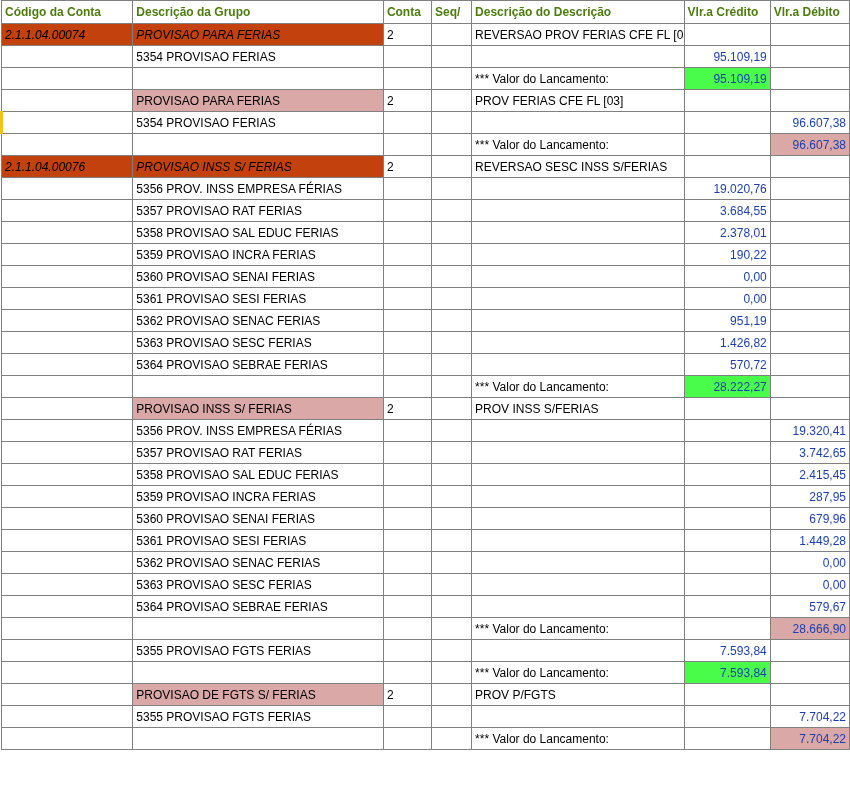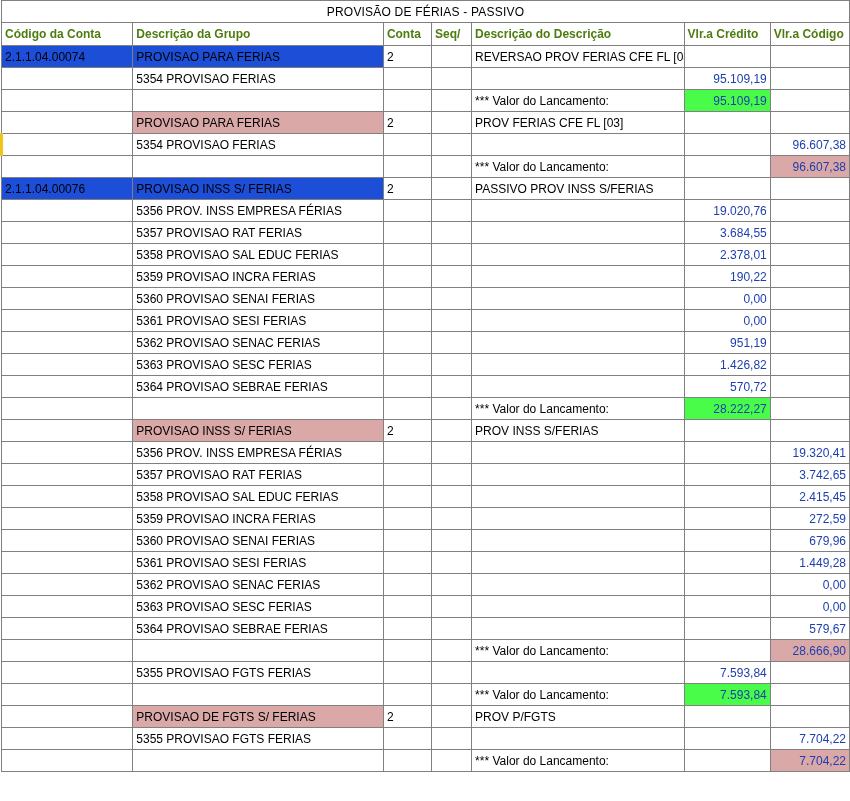--- a/index.html
+++ b/index.html
@@ -61,22 +61,23 @@
   .num-bold {
     text-align: right;
     color: #1d3fae;
     font-weight: bold;
     font-variant-numeric: tabular-nums;
   }
   .green {
     background: #4afc4a;
   }
   .green-b {
-    background: #1d4ed8;
-    font-weight: bold;
+    background: #c2410c;
+    font-weight: bold;
+    font-style: italic;
   }
   .pink {
     background: #dba8a8;
   }
   .pink-b {
     background: #dba8a8;
     font-weight: bold;
   }
   .acct-code {
     color: #000000;
@@ -108,31 +109,28 @@
   <colgroup>
     <col class="col-codigo">
     <col class="col-desc">
     <col class="col-grupo">
     <col class="col-seq">
     <col class="col-hist">
     <col class="col-deb">
     <col class="col-cred">
   </colgroup>
   <tbody>
-    <tr>
-      <td class="title-cell" colspan="7">PROVISÃO DE FÉRIAS - PASSIVO</td>
-    </tr>
     <tr class="hdr">
       <td>Código da Conta</td>
       <td>Descrição da Grupo</td>
       <td>Conta</td>
       <td>Seq/</td>
       <td>Descrição do Descrição</td>
       <td>Vlr.a Crédito</td>
-      <td>Vlr.a Código</td>
+      <td>Vlr.a Débito</td>
     </tr>
   </tbody>
   <tbody id="rows-body">
       <tr>
         <td class="acct-code green-b">2.1.1.04.00074</td>
         <td class="green-b">PROVISAO PARA FERIAS</td>
         <td class="grupo">2</td>
         <td></td>
         <td class="hist">REVERSAO PROV FERIAS CFE FL [03]</td>
         <td class="num"></td>
@@ -181,21 +179,21 @@
         <td></td>
         <td class="lanc">*** Valor do Lancamento:</td>
         <td class="num-bold"></td>
         <td class="num-bold pink">96.607,38</td>
       </tr>
       <tr>
         <td class="acct-code green-b">2.1.1.04.00076</td>
         <td class="green-b">PROVISAO INSS S/ FERIAS</td>
         <td class="grupo">2</td>
         <td></td>
-        <td class="hist">PASSIVO PROV INSS S/FERIAS</td>
+        <td class="hist">REVERSAO SESC INSS S/FERIAS</td>
         <td class="num"></td>
         <td class="num"></td>
       </tr>
       <tr>
         <td class="acct-code"></td>
         <td class="indent">5356 PROV. INSS EMPRESA FÉRIAS</td>
         <td class="grupo"></td>
         <td></td>
         <td class="hist"></td>
         <td class="num">19.020,76</td>
@@ -318,21 +316,21 @@
         <td class="num"></td>
         <td class="num">2.415,45</td>
       </tr>
       <tr>
         <td class="acct-code"></td>
         <td class="indent">5359 PROVISAO INCRA FERIAS</td>
         <td class="grupo"></td>
         <td></td>
         <td class="hist"></td>
         <td class="num"></td>
-        <td class="num">272,59</td>
+        <td class="num">287,95</td>
       </tr>
       <tr>
         <td class="acct-code"></td>
         <td class="indent">5360 PROVISAO SENAI FERIAS</td>
         <td class="grupo"></td>
         <td></td>
         <td class="hist"></td>
         <td class="num"></td>
         <td class="num">679,96</td>
       </tr>

